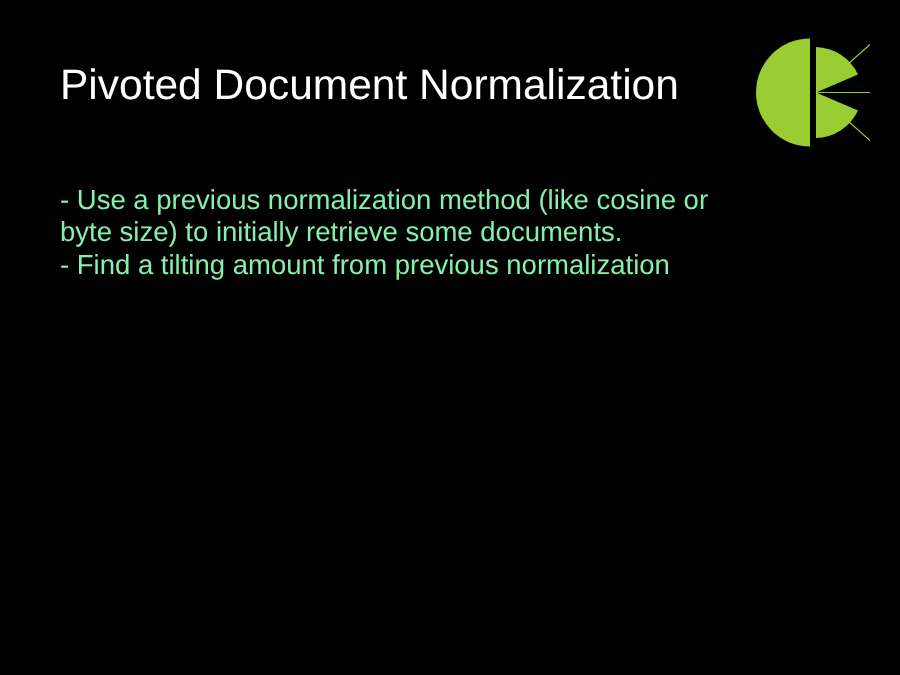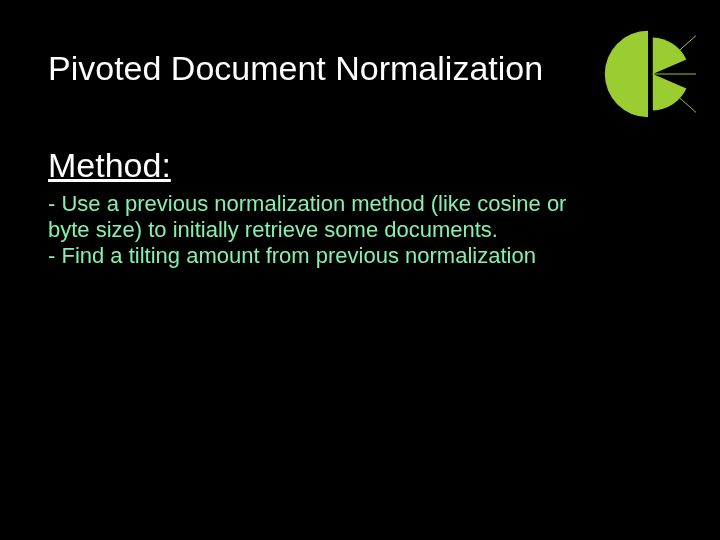--- a/index.html
+++ b/index.html
@@ -64,18 +64,17 @@
       <path d="M55 88 A40 40 0 0 0 90 65 L55 50 Z" fill="#9ACD32"></path>
 
       <line x1="55" y1="50" x2="100" y2="10" stroke="#9ACD32" stroke-width="1"></line>
       <line x1="55" y1="50" x2="100" y2="50" stroke="#9ACD32" stroke-width="1"></line>
       <line x1="55" y1="50" x2="100" y2="90" stroke="#9ACD32" stroke-width="1"></line>
     </svg>
   </div>
 
   <h1 class="title">Pivoted Document Normalization</h1>
 
-  <h2 class="section-heading">Method:</h2>
 
   <div class="body-text">- Use a previous  normalization method (like cosine or byte size) to initially retrieve some documents.
 - Find a tilting amount from previous normalization</div>
 
 </div>
 
 </body></html>

